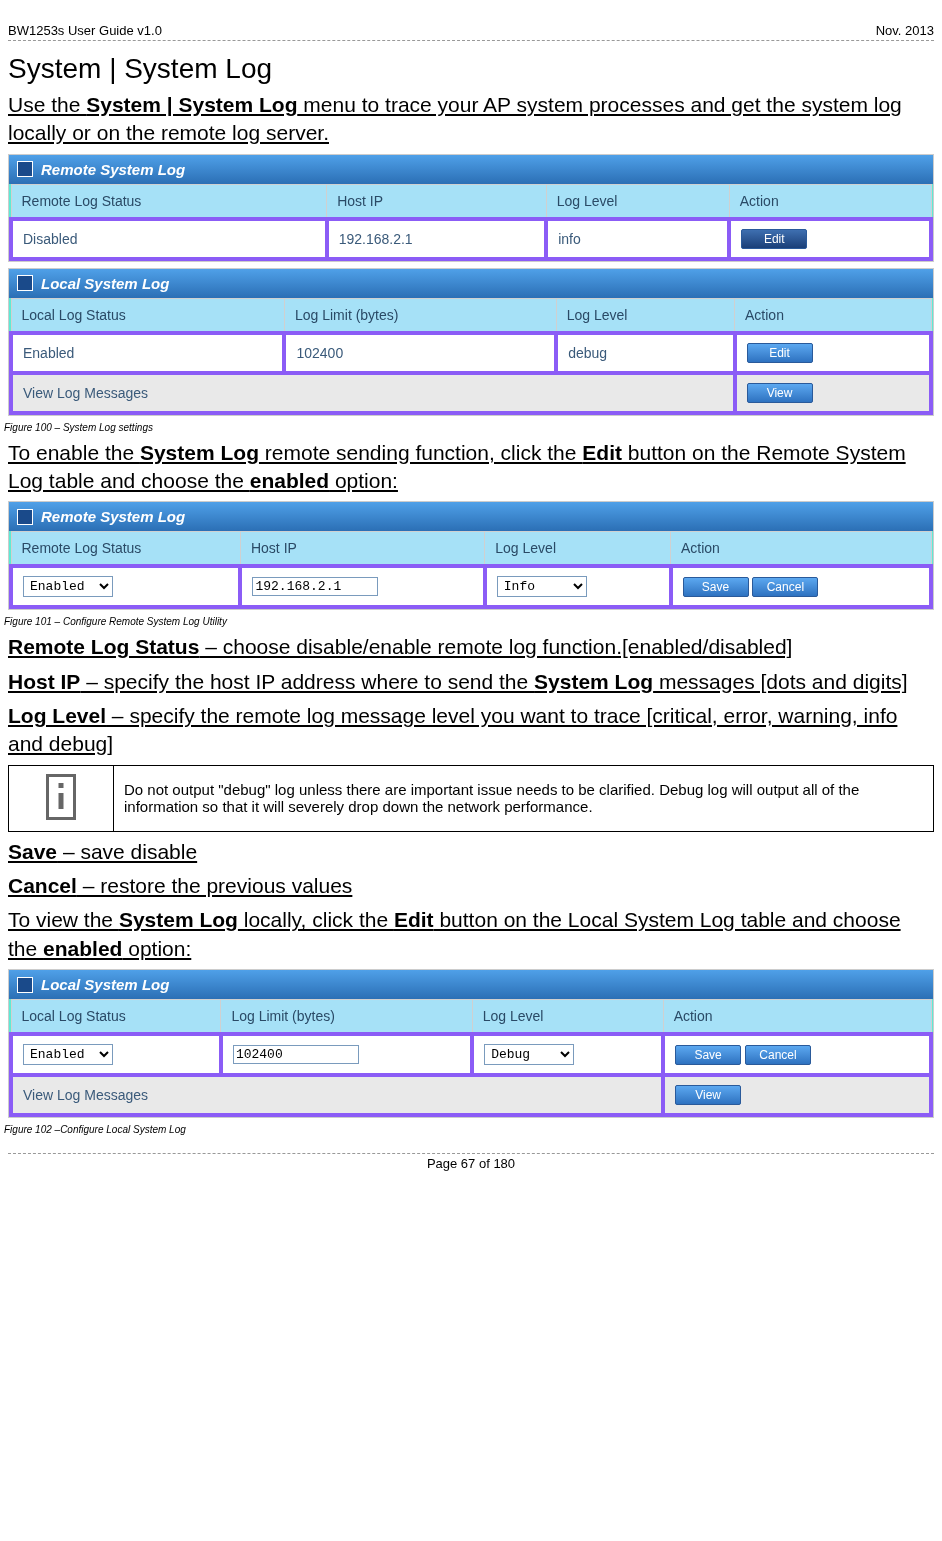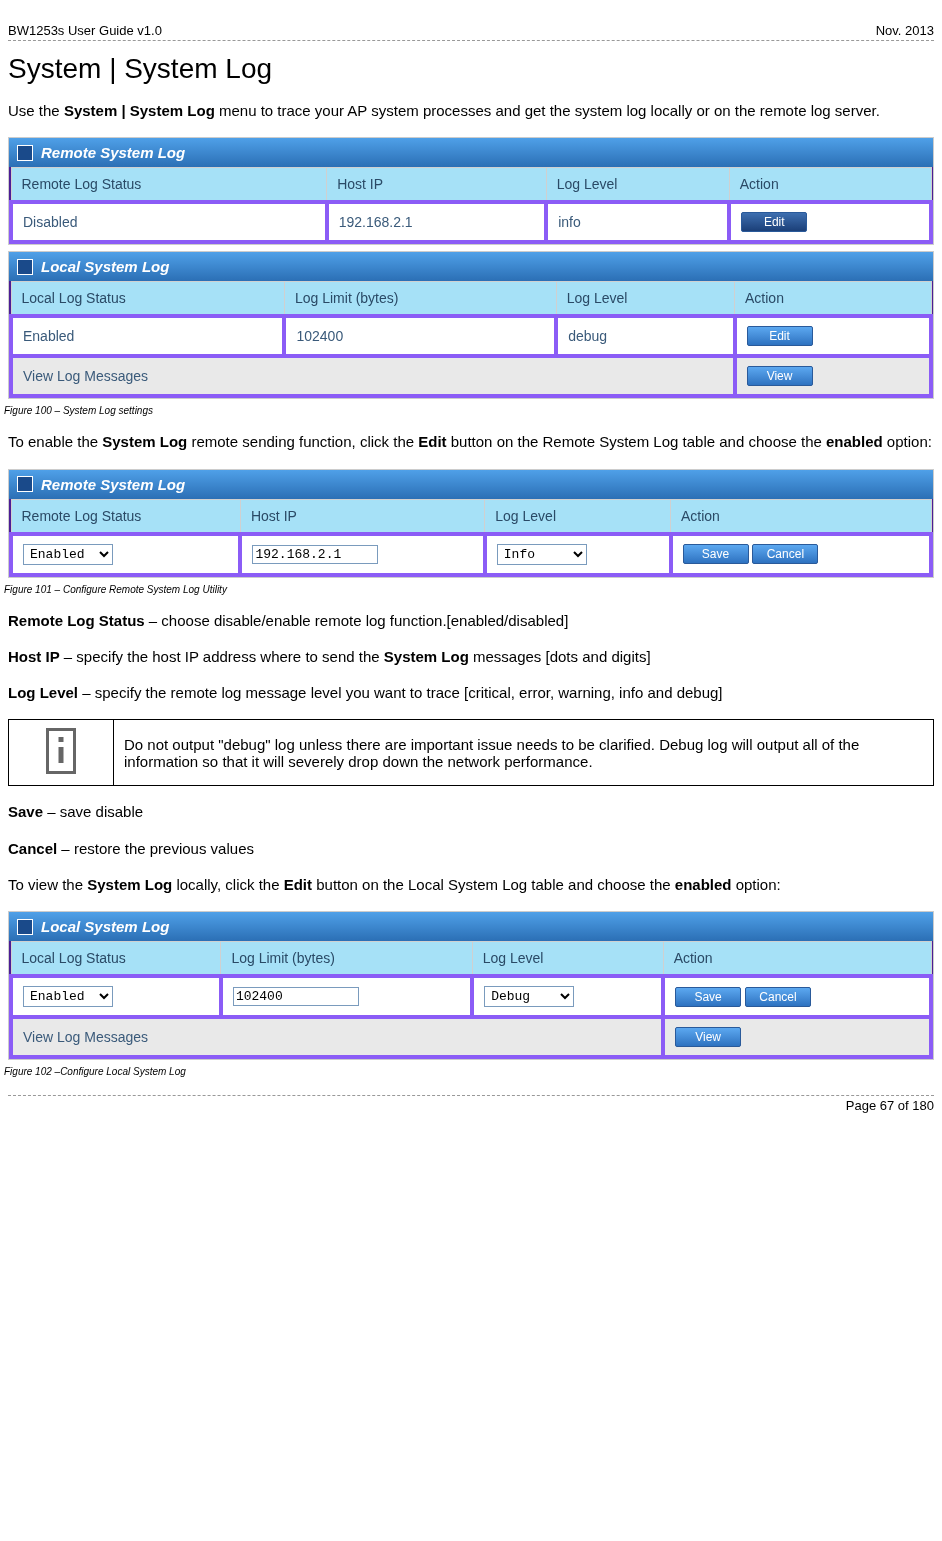--- a/index.html
+++ b/index.html
@@ -20,34 +20,35 @@
     border-bottom: 1px dashed #999;
     margin: 0 8px 12px 8px;
   }
   h1.section-title {
     font-family: Arial, sans-serif;
     font-weight: normal;
     font-size: 28px;
     margin: 6px 8px 6px 8px;
   }
   p.body-text {
-    font-size: 15px;
-    margin: 16px 8px;
+    font-size: 21px;
+    margin: 6px 8px;
     line-height: 1.35;
+    text-decoration: underline;
   }
   p.caption {
     font-size: 10px;
     font-style: italic;
     margin: 6px 4px;
   }
   strong { font-weight: bold; }
   .panel {
     border: 1px solid #ccc;
     margin: 6px 8px;
-    background: #4c1d95;
+    background: #5eead4;
   }
   .panel-header {
     background: linear-gradient(#4fa0e8, #2b6fb5);
     color: #fff;
     font-family: Verdana, Arial, sans-serif;
     font-weight: bold;
     font-style: italic;
     font-size: 15px;
     padding: 6px 8px;
     display: flex;
@@ -154,21 +155,21 @@
   .footer {
     margin-top: 18px;
     padding: 0 8px 8px 8px;
     font-size: 13px;
   }
   .footer-dash {
     border-top: 1px dashed #999;
     margin-bottom: 2px;
   }
   .footer-text {
-    text-align: right;
+    text-align: center;
   }
 </style>
 </head>
 <body>
 
 <div class="page-header">
   <span>BW1253s User Guide v1.0</span>
   <span>Nov.  2013</span>
 </div>
 <div class="page-header-line"></div>

